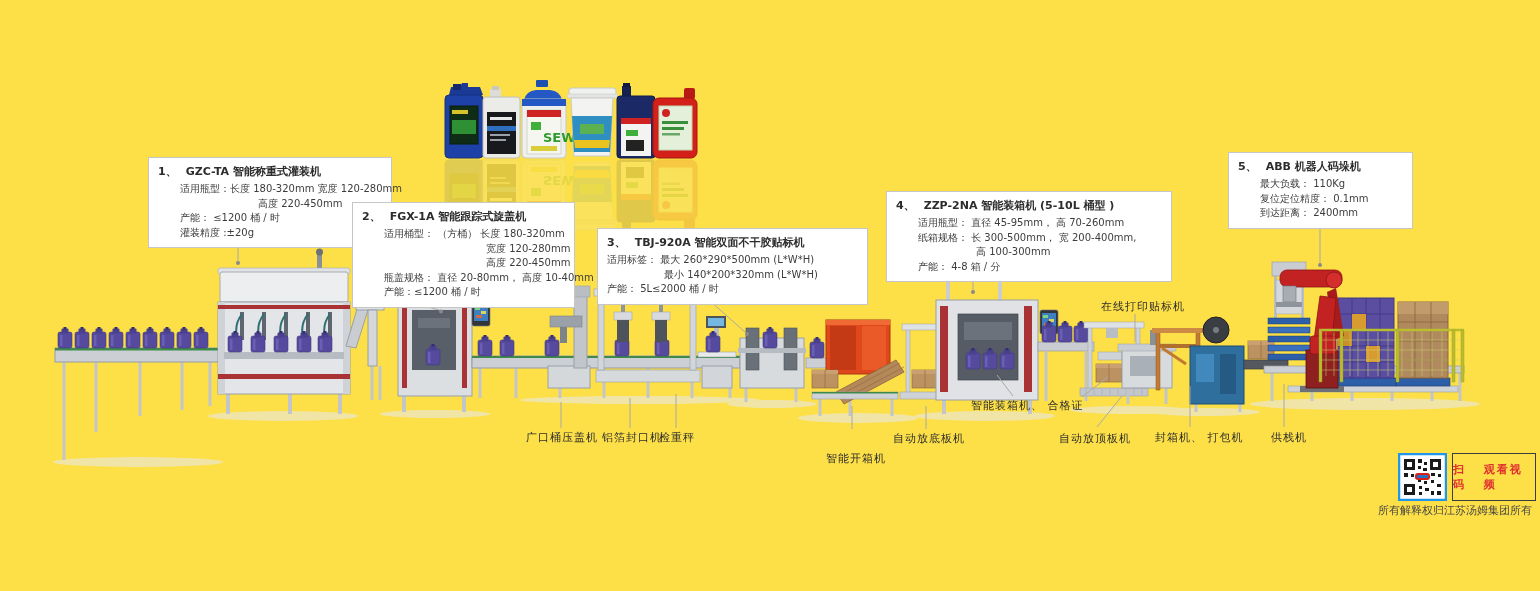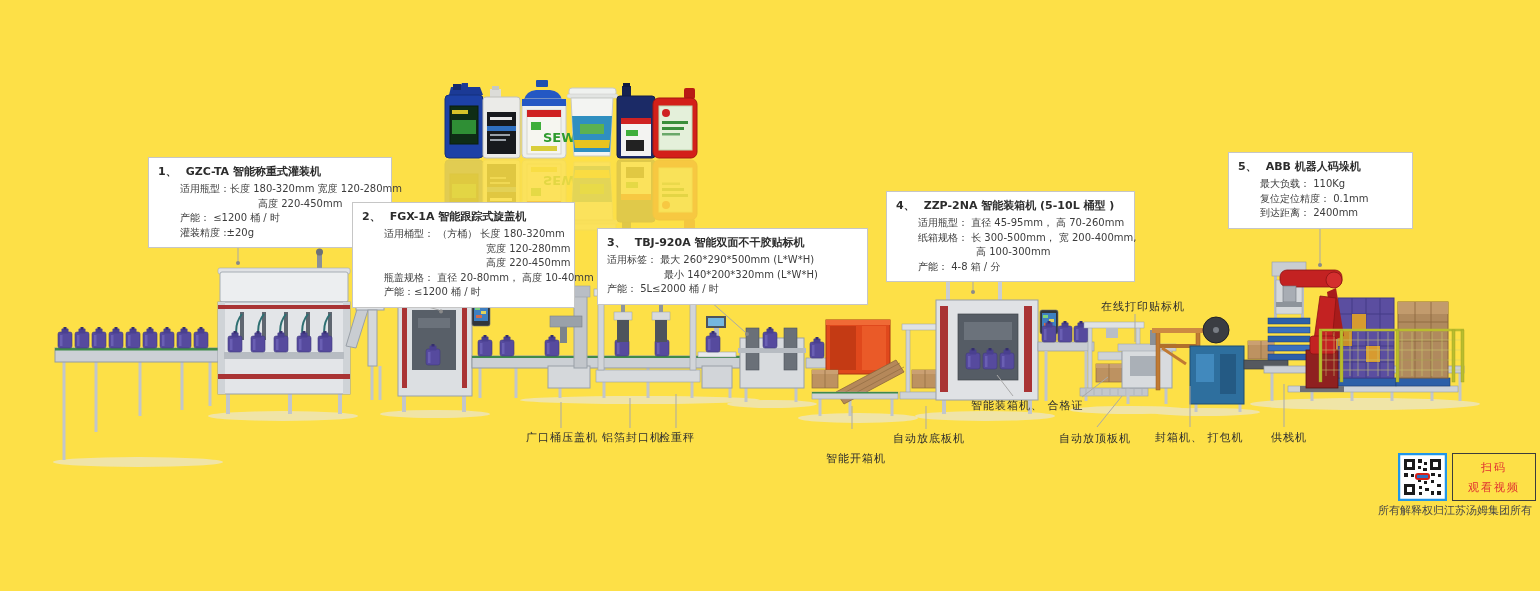--- a/index.html
+++ b/index.html
@@ -8,22 +8,22 @@
   svg.scene{position:absolute;left:0;top:0;}
   .callout{position:absolute;background:#ffffff;border:1px solid #c6c6c6;
            padding:6px 8px 7px 9px;box-sizing:border-box;color:#3a3a3a;z-index:3;}
   .c-title{font-size:11px;font-weight:bold;color:#2c2c2c;margin-bottom:3px;white-space:nowrap;}
   .c-title .num{margin-right:9px;}
   .c-line{font-size:10px;line-height:14.5px;white-space:nowrap;color:#3c3c3c;}
   .in22{margin-left:22px;}
   .mlabel{position:absolute;font-size:11px;color:#2e2e2e;white-space:nowrap;letter-spacing:1px;z-index:3;}
   .qr-block{position:absolute;left:1398px;top:453px;display:flex;gap:5px;z-index:3;}
   .qr-text{width:84px;height:48px;border:1px solid #3c3c3c;box-sizing:border-box;display:flex;
-           flex-direction:column;align-items:center;justify-content:center;gap:5px;
-           color:#e03030;font-size:11px;font-weight:normal;letter-spacing:2px;}
+           flex-direction:row;align-items:center;justify-content:center;gap:5px;
+           color:#e03030;font-size:11px;font-weight:bold;letter-spacing:2px;}
   .copyright{position:absolute;left:1378px;top:503px;width:146px;font-size:11px;color:#474747;
              white-space:nowrap;z-index:3;}
 </style>
 </head>
 <body>
 
 <div class="stage">
 
 <svg class="scene" width="1540" height="591" viewBox="0 0 1540 591">
   <defs>
@@ -399,21 +399,21 @@
   <div class="c-line in22">产能：≤1200 桶 / 时</div>
 </div>
 
 <div class="callout" style="left:597px;top:228px;width:271px;">
   <div class="c-title"><span class="num">3、</span><span>TBJ-920A 智能双面不干胶贴标机</span></div>
   <div class="c-line">适用标签： 最大 260*290*500mm  (L*W*H)</div>
   <div class="c-line" style="margin-left:57px">最小 140*200*320mm  (L*W*H)</div>
   <div class="c-line">产能： 5L≤2000 桶 / 时</div>
 </div>
 
-<div class="callout" style="left:886px;top:191px;width:249px;">
+<div class="callout" style="left:886px;top:191px;width:286px;">
   <div class="c-title"><span class="num">4、</span><span>ZZP-2NA 智能装箱机 (5-10L 桶型 )</span></div>
   <div class="c-line in22">适用瓶型： 直径 45-95mm， 高 70-260mm</div>
   <div class="c-line in22">纸箱规格： 长 300-500mm， 宽 200-400mm,</div>
   <div class="c-line" style="margin-left:80px">高 100-300mm</div>
   <div class="c-line in22">产能： 4-8 箱 / 分</div>
 </div>
 
 <div class="callout" style="left:1228px;top:152px;width:185px;">
   <div class="c-title"><span class="num">5、</span><span>ABB 机器人码垛机</span></div>
   <div class="c-line in22">最大负载： 110Kg</div>

